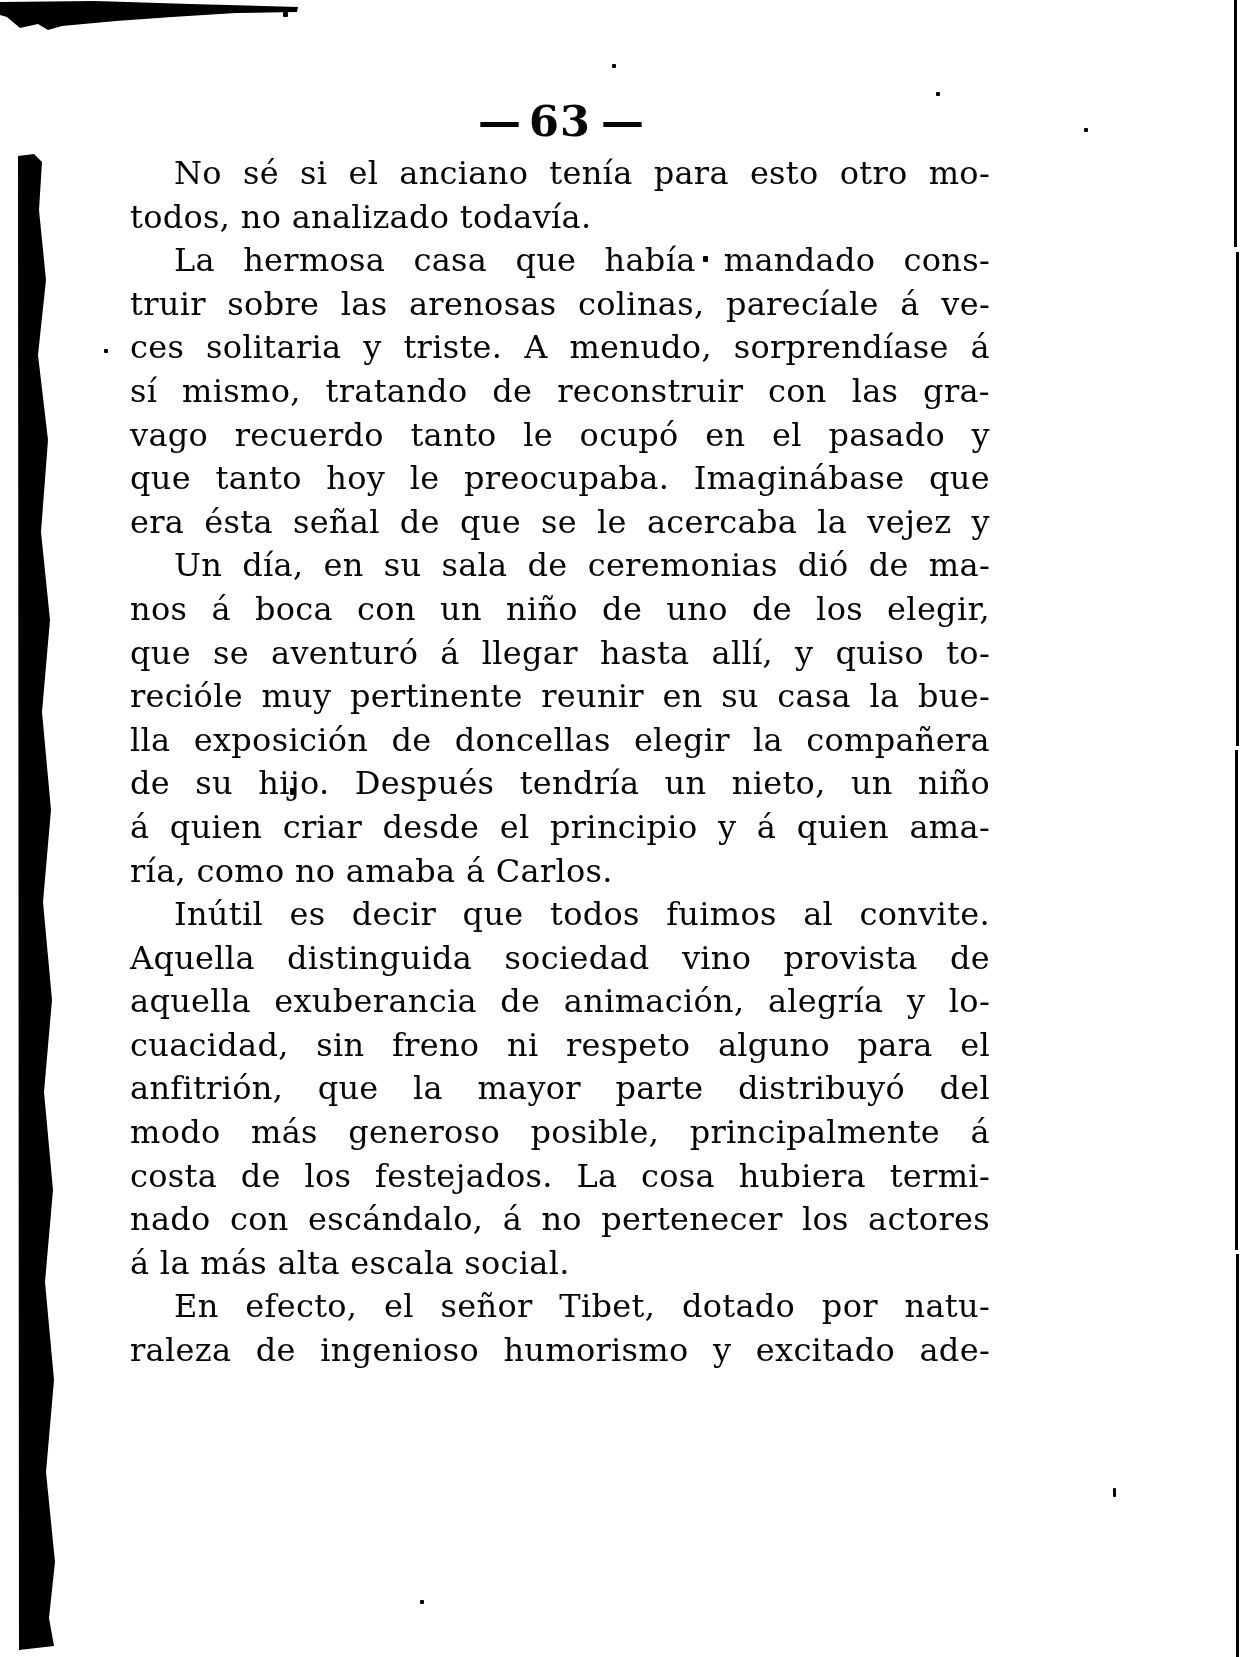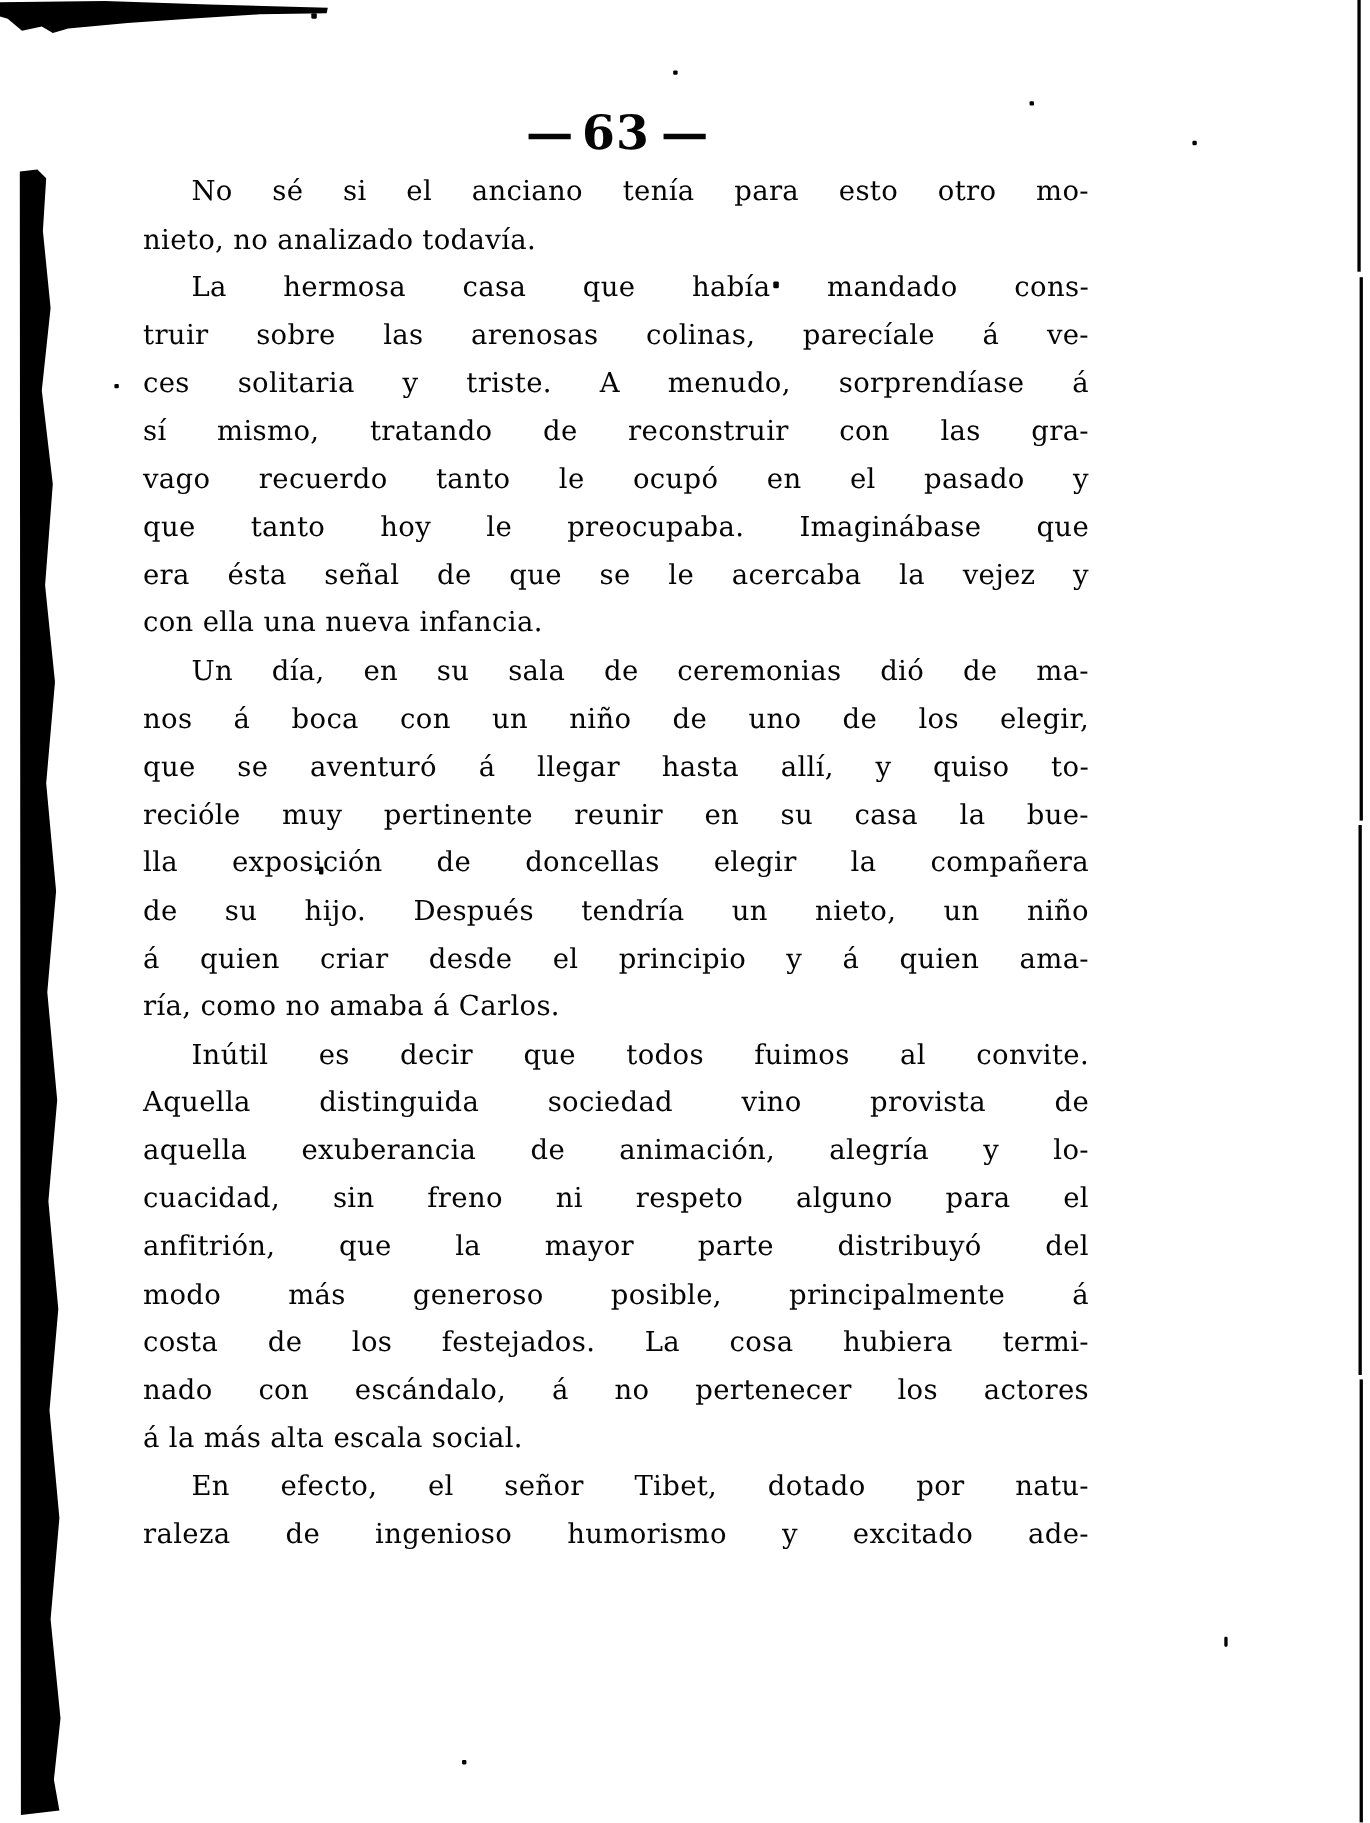--- a/index.html
+++ b/index.html
@@ -30,21 +30,21 @@
   .page-header .dash {
     font-weight: 700;
     letter-spacing: -2px;
     padding: 0 10px;
   }
   .text-block {
     position: absolute;
     left: 130px;
     top: 152px;
     width: 860px;
-    font-size: 25px;
+    font-size: 32px;
     letter-spacing: 0.3px;
   }
   .text-line {
     text-align: justify;
     text-align-last: justify;
     line-height: 43.6px;
     height: 43.6px;
     white-space: normal;
   }
   .text-line.first {
@@ -96,29 +96,28 @@
   <div class="speck" style="left:290px; top:788px; width:4px; height:7px;"></div>
   <div class="speck" style="left:1113px; top:1488px; width:3px; height:9px;"></div>
   <div class="speck" style="left:420px; top:1600px; width:4px; height:4px;"></div>
 
   <div class="page-header">
     <span class="dash">—</span><span>63</span><span class="dash">—</span>
   </div>
 
   <div class="text-block">
       <div class="text-line first">No sé si el anciano tenía para esto otro mo-</div>
-      <div class="text-line end">nieto, no analizado todavía.</div>
+      <div class="text-line end">todos, no analizado todavía.</div>
       <div class="text-line first">La hermosa casa que había mandado cons-</div>
       <div class="text-line">truir sobre las arenosas colinas, parecíale á ve-</div>
       <div class="text-line">ces solitaria y triste. A menudo, sorprendíase á</div>
       <div class="text-line">sí mismo, tratando de reconstruir con las gra-</div>
       <div class="text-line">vago recuerdo tanto le ocupó en el pasado y</div>
       <div class="text-line">que tanto hoy le preocupaba. Imaginábase que</div>
       <div class="text-line">era ésta señal de que se le acercaba la vejez y</div>
-      <div class="text-line end">con ella una nueva infancia.</div>
       <div class="text-line first">Un día, en su sala de ceremonias dió de ma-</div>
       <div class="text-line">nos á boca con un niño de uno de los elegir,</div>
       <div class="text-line">que se aventuró á llegar hasta allí, y quiso to-</div>
       <div class="text-line">recióle muy pertinente reunir en su casa la bue-</div>
       <div class="text-line">lla exposición de doncellas elegir la compañera</div>
       <div class="text-line">de su hijo. Después tendría un nieto, un niño</div>
       <div class="text-line">á quien criar desde el principio y á quien ama-</div>
       <div class="text-line end">ría, como no amaba á Carlos.</div>
       <div class="text-line first">Inútil es decir que todos fuimos al convite.</div>
       <div class="text-line">Aquella distinguida sociedad vino provista de</div>

